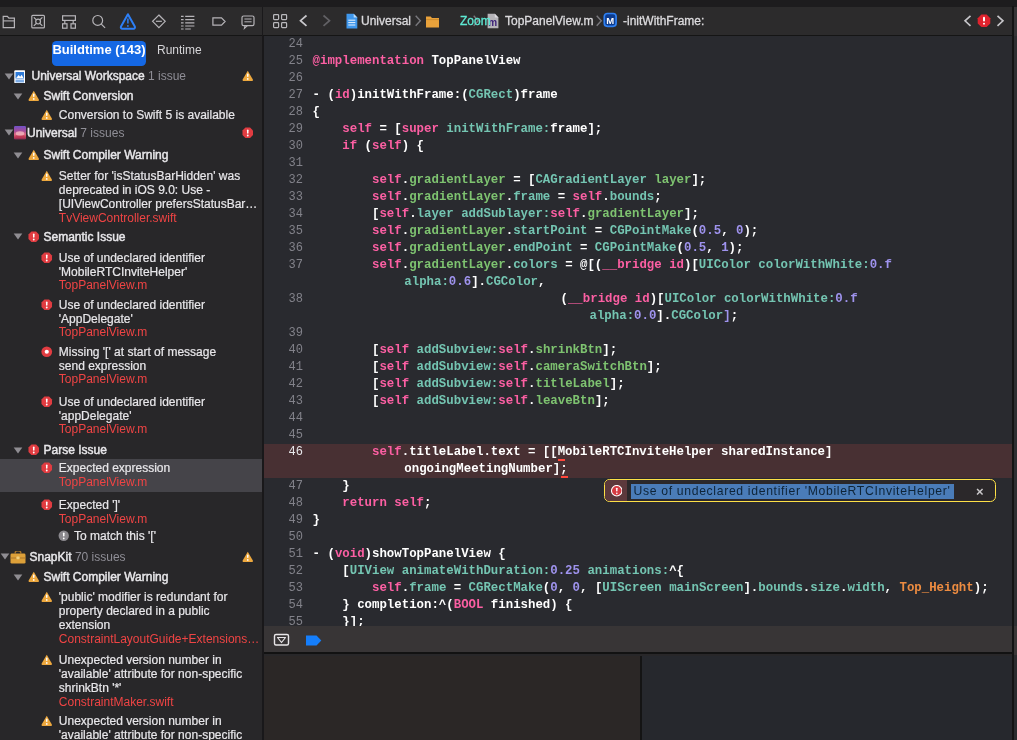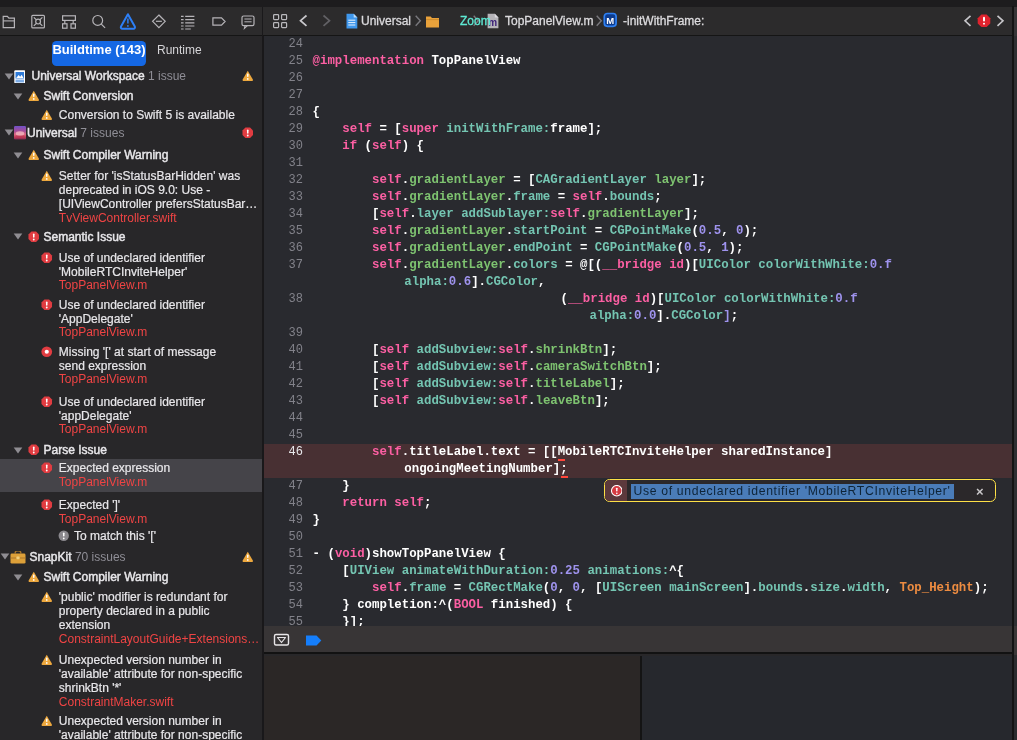--- a/index.html
+++ b/index.html
@@ -343,20 +343,21 @@
   <div class="lnum" style="top:494.6px">48</div>
   <div class="lnum" style="top:511.6px">49</div>
   <div class="lnum" style="top:528.6px">50</div>
   <div class="lnum" style="top:545.6px">51</div>
   <div class="lnum" style="top:562.6px">52</div>
   <div class="lnum" style="top:579.6px">53</div>
   <div class="lnum" style="top:596.6px">54</div>
   <div class="lnum" style="top:613.6px">55</div>
 
   <div class="crow" style="top:52.6px"><span class="k">@implementation</span> TopPanelView</div>
+  <div class="crow" style="top:86.6px">- (<span class="k">id</span>)initWithFrame:(<span class="t">CGRect</span>)frame</div>
   <div class="crow" style="top:103.6px">{</div>
   <div class="crow" style="top:120.6px">    <span class="k">self</span> = [<span class="k">super</span> <span class="t">initWithFrame:</span>frame];</div>
   <div class="crow" style="top:137.6px">    <span class="k">if</span> (<span class="k">self</span>) {</div>
   <div class="crow" style="top:171.6px">        <span class="k">self</span>.<span class="g">gradientLayer</span> = [<span class="t">CAGradientLayer</span> <span class="g">layer</span>];</div>
   <div class="crow" style="top:188.6px">        <span class="k">self</span>.<span class="g">gradientLayer</span>.<span class="t">frame</span> = <span class="k">self</span>.<span class="t">bounds</span>;</div>
   <div class="crow" style="top:205.6px">        [<span class="k">self</span>.<span class="t">layer</span> <span class="t">addSublayer:</span><span class="k">self</span>.<span class="g">gradientLayer</span>];</div>
   <div class="crow" style="top:222.6px">        <span class="k">self</span>.<span class="g">gradientLayer</span>.<span class="t">startPoint</span> = <span class="t">CGPointMake</span>(<span class="n">0.5</span>, <span class="n">0</span>);</div>
   <div class="crow" style="top:239.6px">        <span class="k">self</span>.<span class="g">gradientLayer</span>.<span class="t">endPoint</span> = <span class="t">CGPointMake</span>(<span class="n">0.5</span>, <span class="n">1</span>);</div>
   <div class="crow" style="top:256.6px">        <span class="k">self</span>.<span class="g">gradientLayer</span>.<span class="t">colors</span> = @[(<span class="k">__bridge</span> <span class="k">id</span>)[<span class="t">UIColor</span> <span class="t">colorWithWhite:</span><span class="n">0.f</span></div>
   <div class="crow" style="top:273.6px;left:404.3px"><span class="t">alpha:</span><span class="n">0.6</span>].<span class="t">CGColor</span>,</div>

